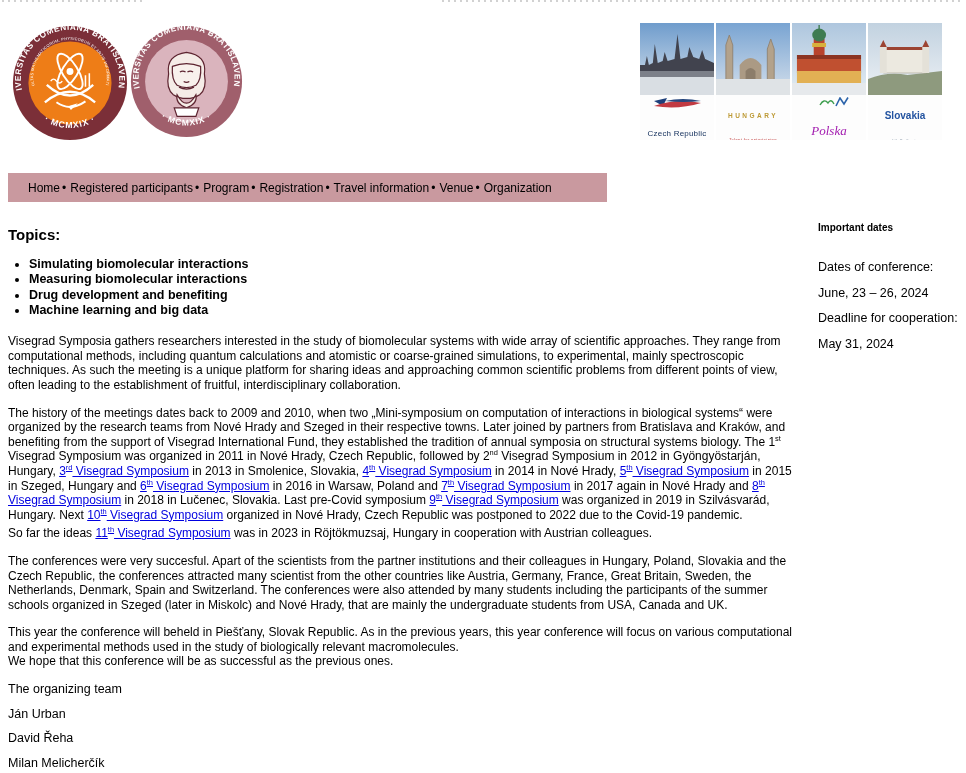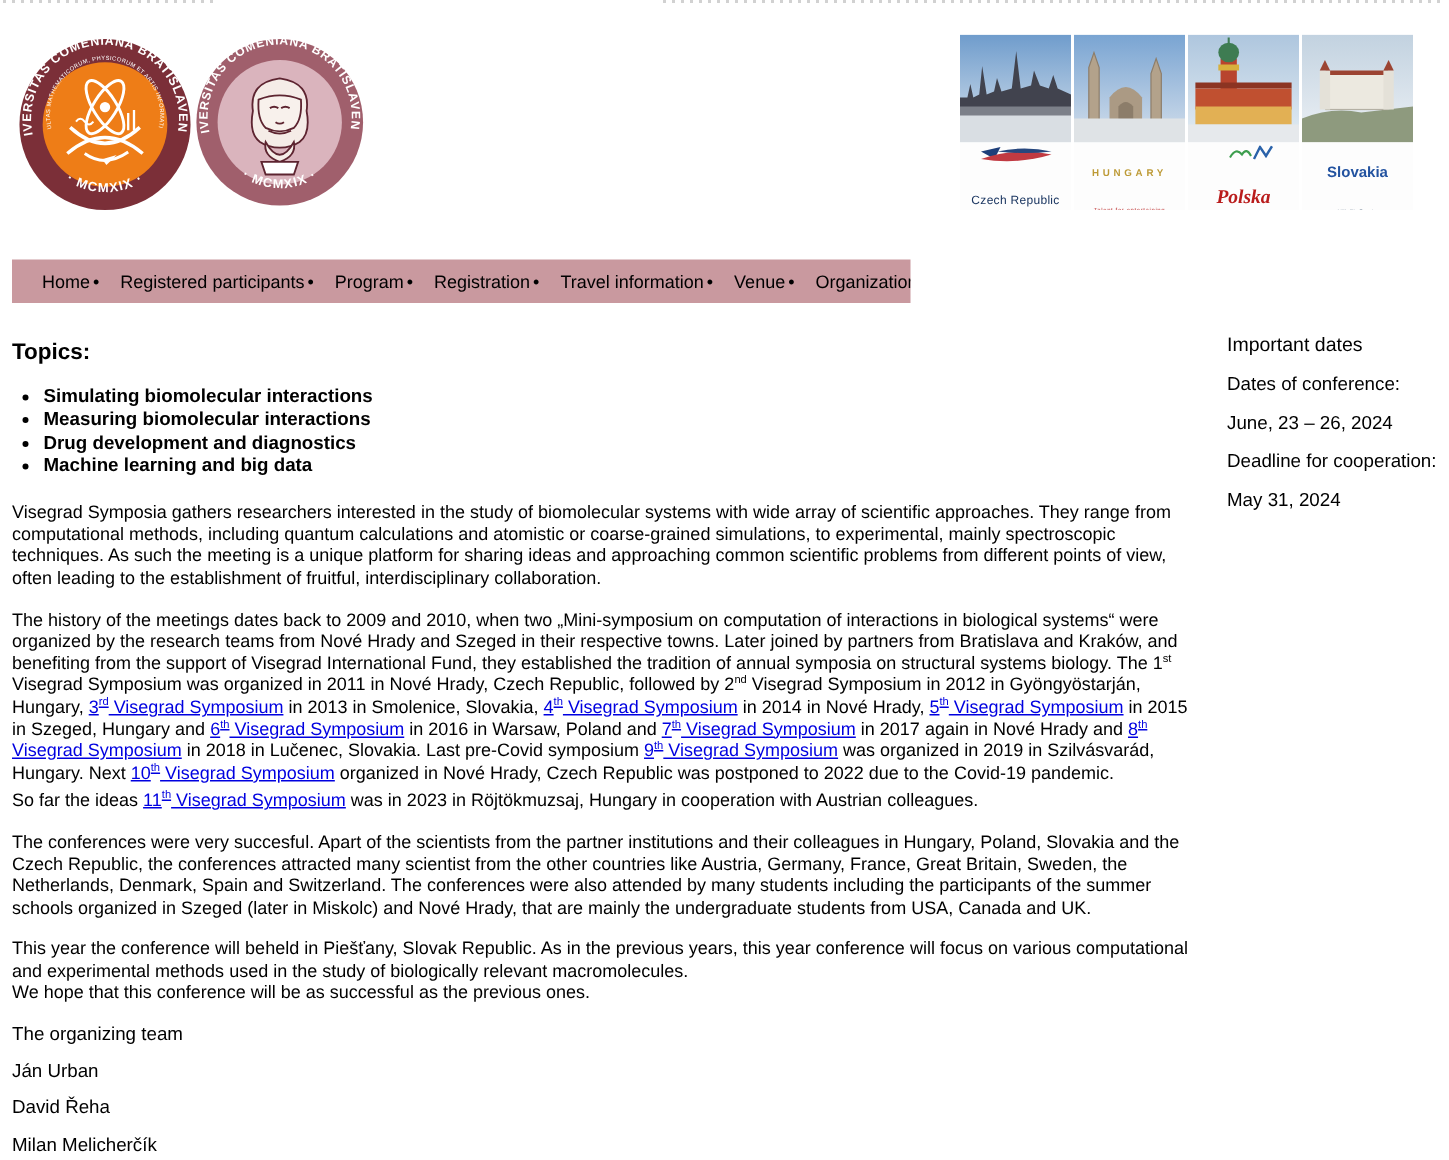--- a/index.html
+++ b/index.html
@@ -25,44 +25,44 @@
   
   .banner { position:absolute; left:640px; top:23px; width:302px; height:117px; display:flex; gap:2px; background:#fff; }
   .panel { flex:1 1 0; display:flex; flex-direction:column; overflow:hidden; }
   .photo { height:72px; width:100%; }
   .photo svg { display:block; width:100%; height:100%; }
   .logo-strip { height:45px; background:#fdfdfd; display:flex; flex-direction:column; align-items:center; justify-content:center; gap:18px; }
   .logo-strip svg { display:block; }
   .cz-label { font-size:8px; color:#1a3560; letter-spacing:.2px; }
   .hu-label { font-size:6.5px; font-weight:bold; color:#bd9a36; letter-spacing:2.5px; }
   .hu-tag { font-size:4px; color:#c03a3a; letter-spacing:.4px; }
-  .pl-label { font-size:13px; font-weight:bold; font-style:italic; color:#b91c1c; font-family:"Liberation Serif", serif; margin-top:-2px; }
+  .pl-label { font-size:13px; font-weight:normal; font-style:italic; color:#a21caf; font-family:"Liberation Serif", serif; margin-top:-2px; }
   .sk-label { font-size:10px; font-weight:bold; color:#2353a0; margin-top:-1px; }
   .sk-tag { font-size:3.5px; color:#7d8ea0; }
 
   
   .nav { position:absolute; left:8px; top:173px; width:599px; height:29px; background:#c9999f;
-    display:flex; align-items:center; padding-left:20px; gap:14px; white-space:nowrap; overflow:hidden; }
+    display:flex; align-items:center; padding-left:20px; gap:4px; white-space:nowrap; overflow:hidden; }
   .nav-item { font-size:12px; display:flex; align-items:center; cursor:pointer; }
   .nav-bullet { margin-left:2px; font-size:12px; }
 
   
   .main { position:absolute; left:8px; top:220px; width:789px; }
   .topics-heading { font-size:15px; font-weight:bold; margin:6px 0 14px 0; }
   ul.topics { margin:0 0 16px 0; padding-left:21px; }
   ul.topics li { font-size:12.5px; font-weight:bold; line-height:15.3px; }
   .para { font-size:12px; line-height:14.6px; margin:0 0 13px 0; }
   .para.tight { margin-top:-9px; }
   .lnk { color:#0000e0; text-decoration:underline; cursor:pointer; }
   .team { margin-top:2px; }
   .team-line { font-size:12.5px; line-height:14px; margin:0 0 10.5px 0; }
 
   
   .sidebar { position:absolute; left:818px; top:222px; width:148px; }
-  .sidebar-heading { font-size:13px; font-weight:normal; margin-bottom:12px; }
+  .sidebar-heading { font-size:10px; font-weight:bold; margin-bottom:27px; }
   .side-item { font-size:12.5px; margin-bottom:11.5px; }
 </style>
 </head>
 <body>
 
 <div class="page">
 
   <div class="artifact left"></div>
   <div class="artifact right"></div>
 
@@ -265,21 +265,21 @@
       <div class="nav-item">
         <span>Organization</span>
       </div>
     </div>
 
   <div class="main">
     <h2 class="topics-heading">Topics:</h2>
     <ul class="topics">
         <li>Simulating biomolecular interactions</li>
         <li>Measuring biomolecular interactions</li>
-        <li>Drug development and diagnostics</li>
+        <li>Drug development and benefiting</li>
         <li>Machine learning and big data</li>
       </ul>
     <div>
         <div class="para"><span>Visegrad Symposia gathers researchers interested in the study of biomolecular systems with wide array of scientific approaches. They range from computational methods, including quantum calculations and atomistic or coarse-grained simulations, to experimental, mainly spectroscopic techniques. As such the meeting is a unique platform for sharing ideas and approaching common scientific problems from different points of view, often leading to the establishment of fruitful, interdisciplinary collaboration.</span></div>
         <div class="para"><span>The history of the meetings dates back to 2009 and 2010, when two „Mini-symposium on computation of interactions in biological systems“ were organized by the research teams from Nové Hrady and Szeged in their respective towns. Later joined by partners from Bratislava and Kraków, and benefiting from the support of Visegrad International Fund, they established the tradition of annual symposia on structural systems biology. The 1</span><span class="sup">st</span><span> Visegrad Symposium was organized in 2011 in Nové Hrady, Czech Republic, followed by 2</span><span class="sup">nd</span><span> Visegrad Symposium in 2012 in Gyöngyöstarján, Hungary, </span><a class="lnk" href="#">3</a><a class="lnk sup" href="#">rd</a><a class="lnk" href="#"> Visegrad Symposium</a><span> in 2013 in Smolenice, Slovakia, </span><a class="lnk" href="#">4</a><a class="lnk sup" href="#">th</a><a class="lnk" href="#"> Visegrad Symposium</a><span> in 2014 in Nové Hrady, </span><a class="lnk" href="#">5</a><a class="lnk sup" href="#">th</a><a class="lnk" href="#"> Visegrad Symposium</a><span> in 2015 in Szeged, Hungary and </span><a class="lnk" href="#">6</a><a class="lnk sup" href="#">th</a><a class="lnk" href="#"> Visegrad Symposium</a><span> in 2016 in Warsaw, Poland and </span><a class="lnk" href="#">7</a><a class="lnk sup" href="#">th</a><a class="lnk" href="#"> Visegrad Symposium</a><span> in 2017 again in Nové Hrady and </span><a class="lnk" href="#">8</a><a class="lnk sup" href="#">th</a><a class="lnk" href="#"> Visegrad Symposium</a><span> in 2018 in Lučenec, Slovakia. Last pre-Covid symposium </span><a class="lnk" href="#">9</a><a class="lnk sup" href="#">th</a><a class="lnk" href="#"> Visegrad Symposium</a><span> was organized in 2019 in Szilvásvarád, Hungary. Next </span><a class="lnk" href="#">10</a><a class="lnk sup" href="#">th</a><a class="lnk" href="#"> Visegrad Symposium</a><span> organized in Nové Hrady, Czech Republic was postponed to 2022 due to the Covid-19 pandemic.</span></div>
         <div class="para tight"><span>So far the ideas </span><a class="lnk" href="#">11</a><a class="lnk sup" href="#">th</a><a class="lnk" href="#"> Visegrad Symposium</a><span> was in 2023 in Röjtökmuzsaj, Hungary in cooperation with Austrian colleagues.</span></div>
         <div class="para"><span>The conferences were very succesful. Apart of the scientists from the partner institutions and their colleagues in Hungary, Poland, Slovakia and the Czech Republic, the conferences attracted many scientist from the other countries like Austria, Germany, France, Great Britain, Sweden, the Netherlands, Denmark, Spain and Switzerland. The conferences were also attended by many students including the participants of the summer schools organized in Szeged (later in Miskolc) and Nové Hrady, that are mainly the undergraduate students from USA, Canada and UK.</span></div>
         <div class="para"><span>This year the conference will beheld in Piešťany, Slovak Republic. As in the previous years, this year conference will focus on various computational and experimental methods used in the study of biologically relevant macromolecules.</span><br><span>We hope that this conference will be as successful as the previous ones.</span></div>
       </div>
     <div class="team">

